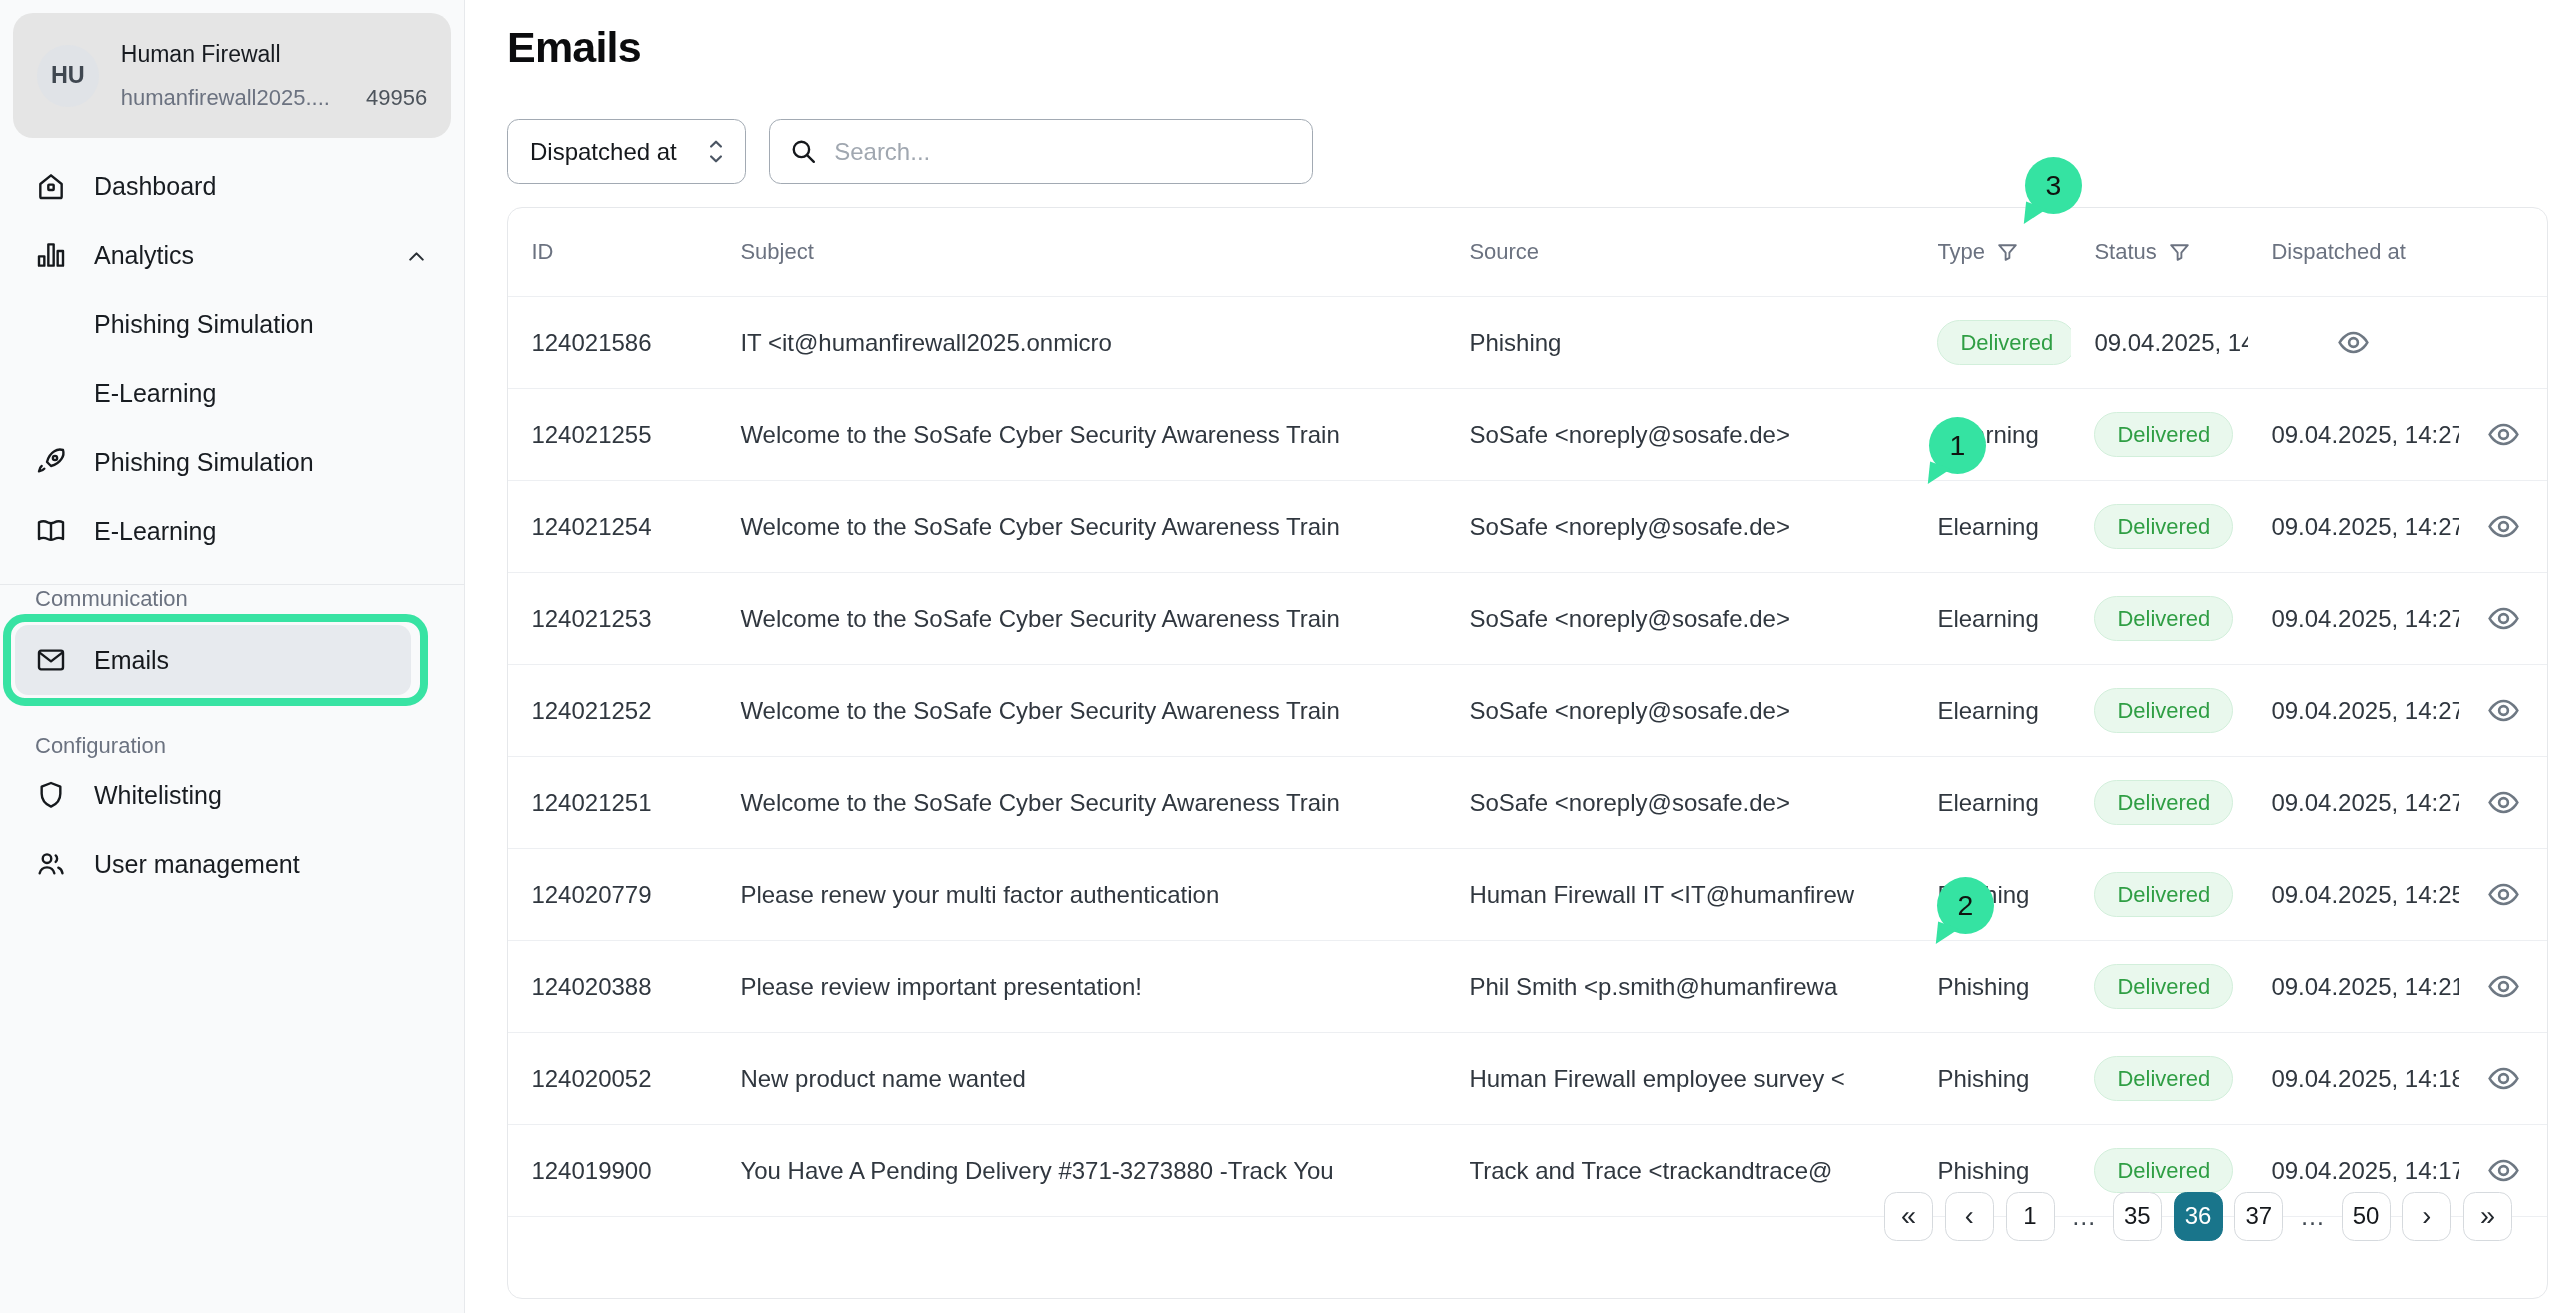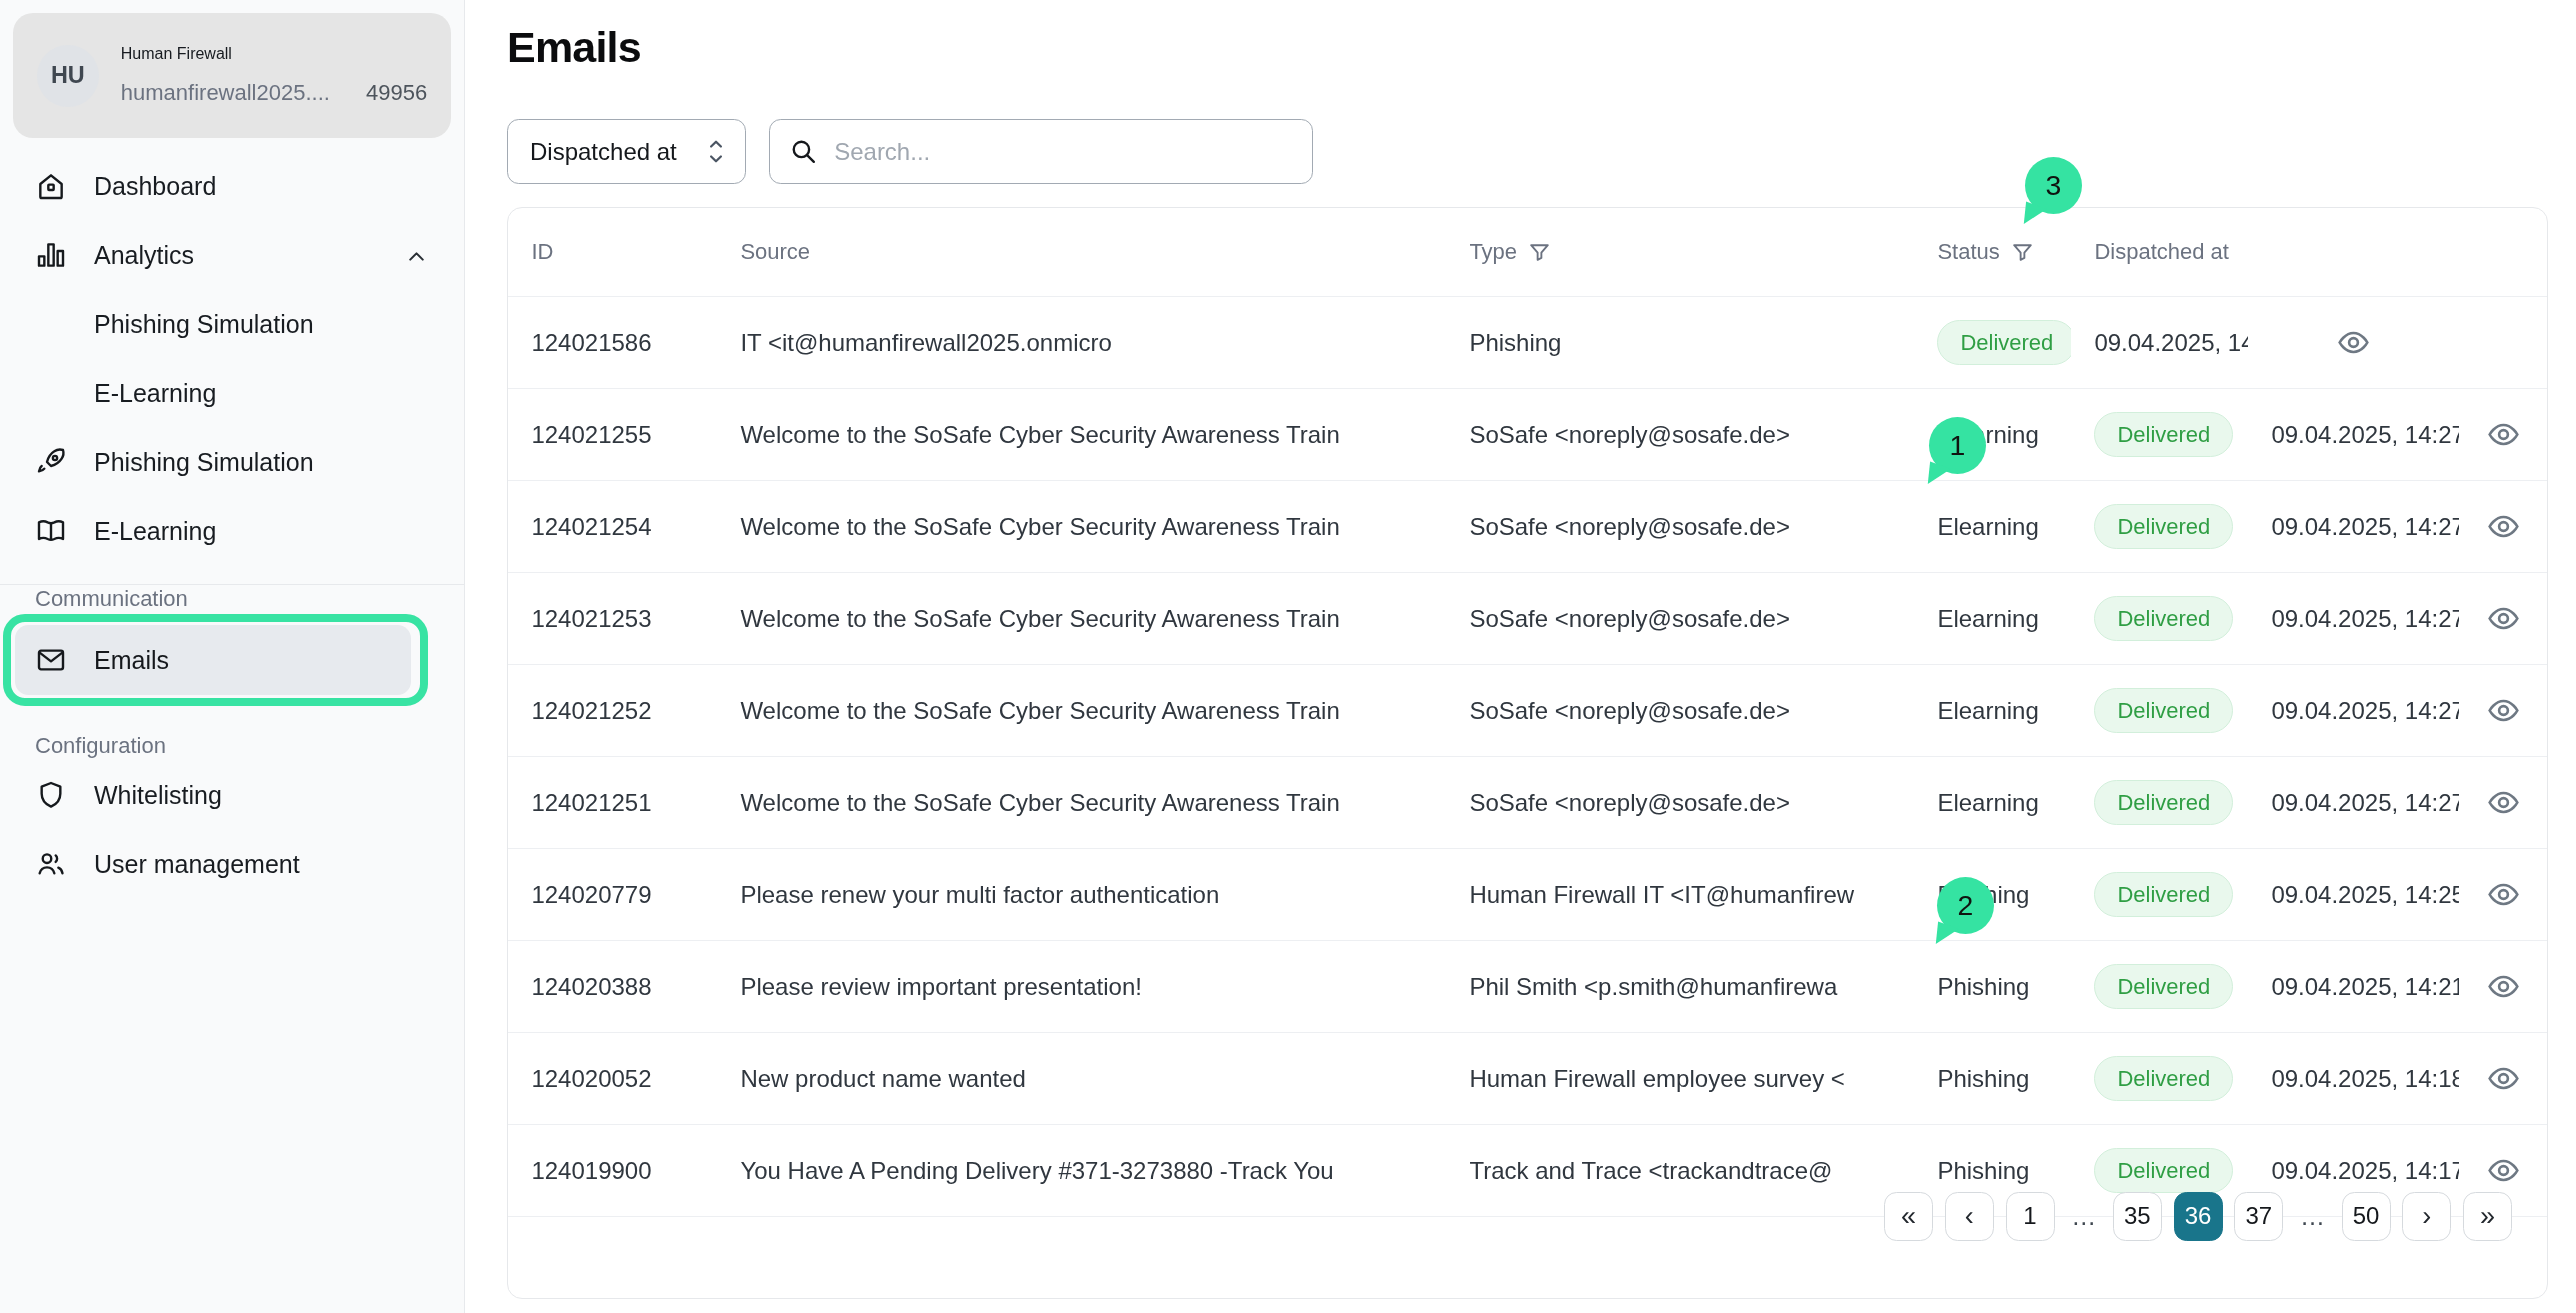--- a/index.html
+++ b/index.html
@@ -8,21 +8,21 @@
 
   
   .sidebar { position:absolute; left:0; top:0; width:465px; height:1313px;
     background:#f9fafb; border-right:1.7px solid #e7e9ec; }
   .account-card { margin:13.4px; height:125px; background:#e5e5e5; border-radius:20px;
     display:flex; align-items:center; padding:0 23.4px; gap:22px; }
   .avatar { width:62px; height:62px; border-radius:50%; background:#e0e3e7;
     display:flex; align-items:center; justify-content:center;
     font-weight:bold; font-size:23.4px; color:#3f4750; flex:none; }
   .account-info { flex:1; min-width:0; }
-  .account-name { font-size:16px; color:#171b20; margin-bottom:17px; }
+  .account-name { font-size:23px; color:#171b20; margin-bottom:17px; }
   .account-sub-row { display:flex; justify-content:space-between; align-items:baseline; }
   .account-sub { font-size:22px; color:#6b7280; white-space:nowrap; overflow:hidden; }
   .account-badge { font-size:22px; color:#4d545c; margin-left:11.7px; }
 
   .nav { margin-top:6.7px; }
   .nav-item { height:69px; display:flex; align-items:center; padding-left:35px; gap:27px;
     font-size:25px; color:#181c21; position:relative; cursor:pointer; }
   .nav-item .nav-icon { width:32px; height:32px; flex:none; display:flex; align-items:center; }
   .nav-item.sub { padding-left:94px; }
   .nav-chevron { position:absolute; right:35px; top:23.4px; }
@@ -224,20 +224,23 @@
       <input type="text" placeholder="Search..." style="">
     </div>
   </div>
 
   <div class="card">
     <div class="trow head">
       <div>
           <span>ID</span>
         </div>
       <div>
+          <span>Subject</span>
+        </div>
+      <div>
           <span>Source</span>
         </div>
       <div>
           <span>Type</span>
         <span>
             <svg width="25" height="25" viewBox="0 0 24 24" fill="none" stroke="#6b7280" stroke-width="1.8" stroke-linejoin="round">
               <path d="M4 5h16l-6.2 7.2v5l-3.6 1.8v-6.8z"></path>
             </svg>
           </span>
       </div>

